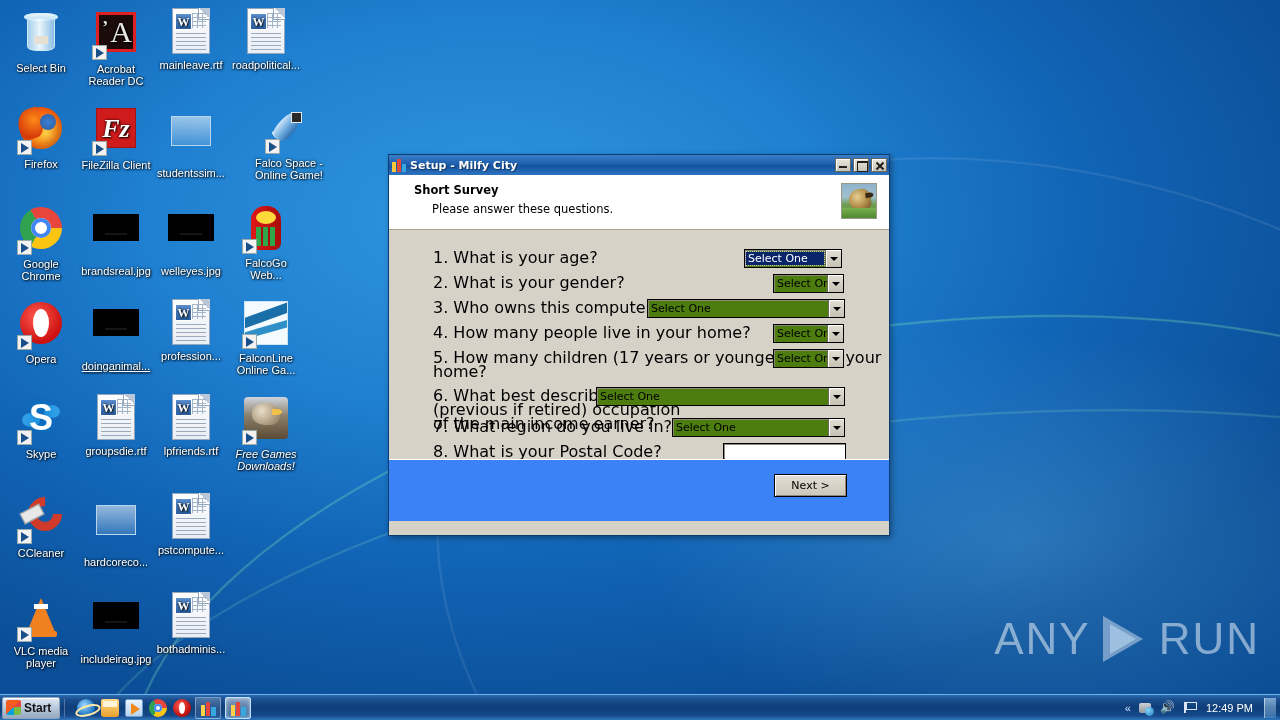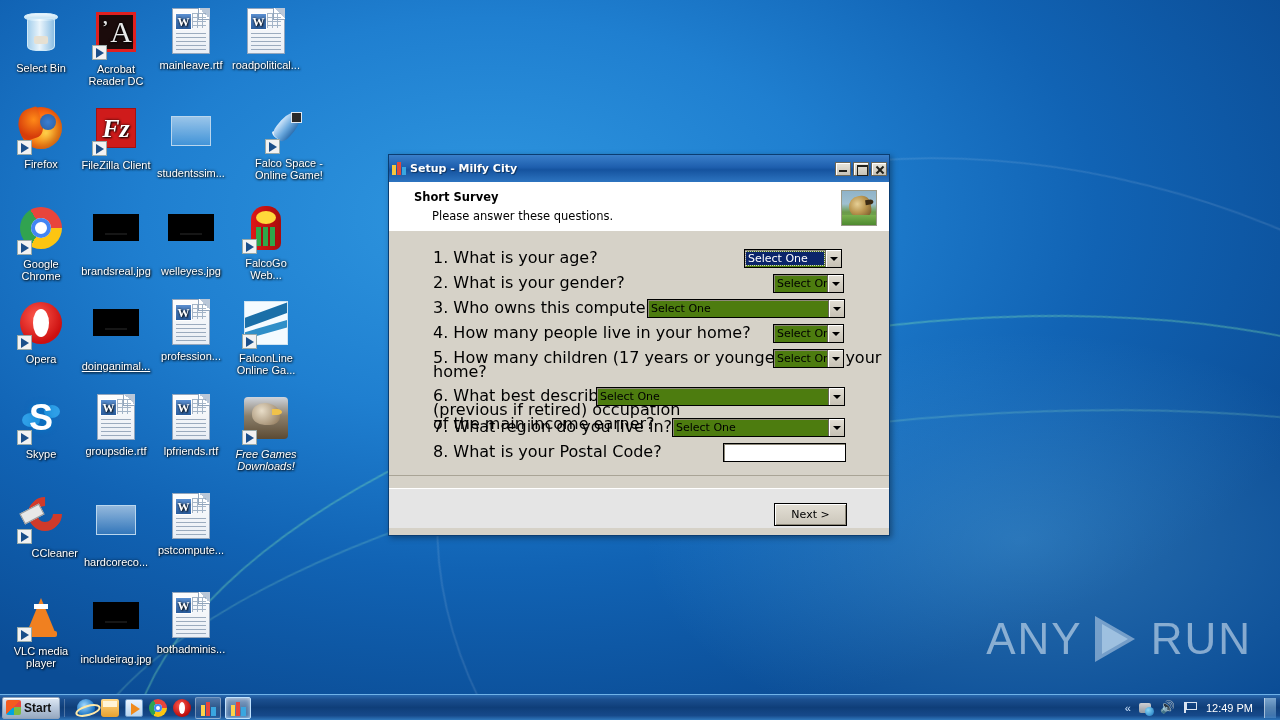--- a/index.html
+++ b/index.html
@@ -290,21 +290,21 @@
   .flag:after { content:""; position:absolute; left:2px; top:2px; width:2px; height:11px; background:#e6eef8;}
   .flag:before { content:""; position:absolute; left:4px; top:2px; width:9px; height:6px;
       border:1px solid #e6eef8; }
   #clock { font-size: 11px; color: #fff; padding: 0 2px; }
   #showdesk { width: 12px; height: 20px; margin-left: 2px;
       background: linear-gradient(180deg, rgba(200,235,255,.55), rgba(120,180,230,.35));
       border-left: 1px solid rgba(255,255,255,.5); }
 
   
   #watermark {
-    position: absolute; right: 28px; bottom: 55px;
+    position: absolute; right: 20px; bottom: 55px;
     display: flex; align-items: center; gap: 8px;
     color: rgba(230,240,250,0.55);
     font-size: 44px; letter-spacing: 2px;
     font-family: "Liberation Sans", sans-serif;
     user-select: none;
   }
   #watermark .tri {
     width: 52px; height: 52px; position: relative;
   }
   #watermark .tri:before, #watermark .tri:after {
@@ -331,21 +331,21 @@
   
   #setup-window {
     position: absolute; left: 388px; top: 154px;
     width: 502px; height: 382px;
     background: #d6d2c8;
     border: 1px solid #0a3d72;
     box-shadow: 2px 2px 6px rgba(0,0,0,.35);
     font-family: "DejaVu Sans", sans-serif;
   }
   #title-bar {
-    height: 27px;
+    height: 20px;
     background: linear-gradient(180deg,#3a7fca 0%, #1e5fae 45%, #15539f 55%, #2d74c0 100%);
     display: flex; align-items: center;
     padding: 0 2px 0 3px;
     color: #fff;
   }
   #title-icon {
     width: 14px; height: 13px; margin-right: 4px; position: relative;
     background:
       linear-gradient(180deg,#f7c63c 0 100%) left 0 top 3px/4px 10px no-repeat,
       linear-gradient(180deg,#e04a3a 0 100%) left 5px top 0/4px 13px no-repeat,
@@ -401,22 +401,22 @@
     position:absolute; left:0; right:0; bottom:0; height:10px;
     background: linear-gradient(180deg,#7ab04f,#4e8a30);
   }
 
   #content-panel {
     position: absolute; left: 0; right: 0; top: 76px; bottom: 59px;
     background: #d6d2c8;
     border-bottom: 1px solid #a9a496;
   }
   #button-panel {
-    position: absolute; left: 0; right: 0; bottom: 7px; height: 40px;
-    background: #e5e5e5;
+    position: absolute; left: 0; right: 0; bottom: 14px; height: 62px;
+    background: #3b82f6;
     border-top: 1px solid #ffffff;
   }
   #next-button {
     position: absolute; right: 42px; top: 14px;
     width: 73px; height: 23px;
     background: linear-gradient(180deg,#e3dfd5,#cbc6ba);
     border: 1px solid #000;
     box-shadow: inset 1px 1px 0 #fff, inset -1px -1px 0 #8d8879;
     font-size: 11px; color: #000;
     display: flex; align-items: center; justify-content: center;
@@ -640,21 +640,21 @@
         <span class="lbl">lpfriends.rtf</span>
       </div>
       <div class="dicon" style="left: 229px; top: 390px; font-style: italic;">
         <div class="glyph">
           <div class="falcon"></div>
           <span class="shortcut-arrow"></span>
         </div>
         <span class="lbl">Free Games
 Downloads!</span>
       </div>
-      <div class="dicon" style="left: 4px; top: 489px; text-align: right;">
+      <div class="dicon" style="left: 4px; top: 489px;">
         <div class="glyph">
           <div class="ccl">
             <span class="c"></span>
             <span class="brush"></span>
           </div>
           <span class="shortcut-arrow"></span>
         </div>
         <span class="lbl">CCleaner</span>
       </div>
       <div class="dicon" style="left: 79px; top: 489px;">

